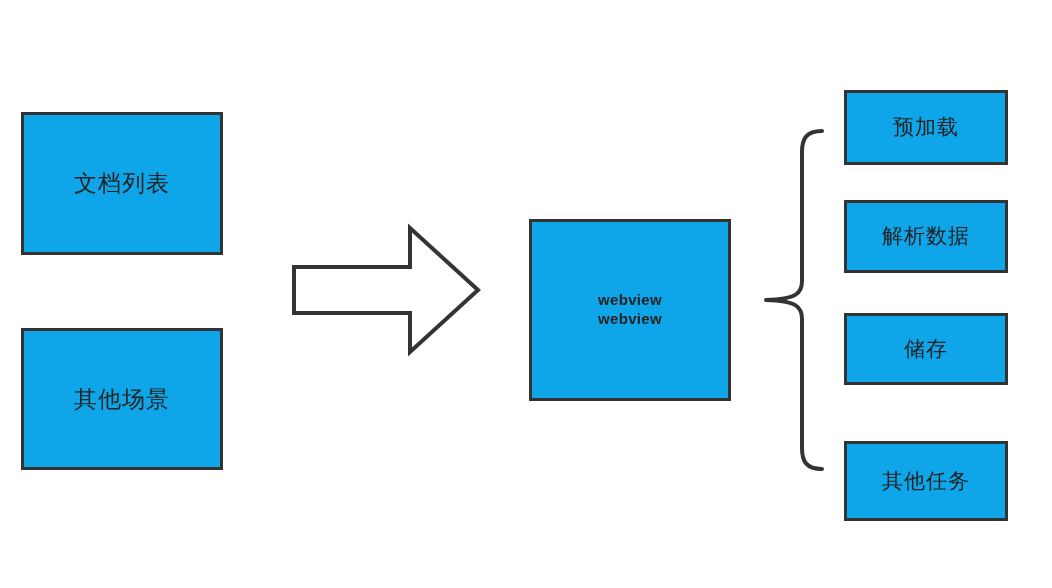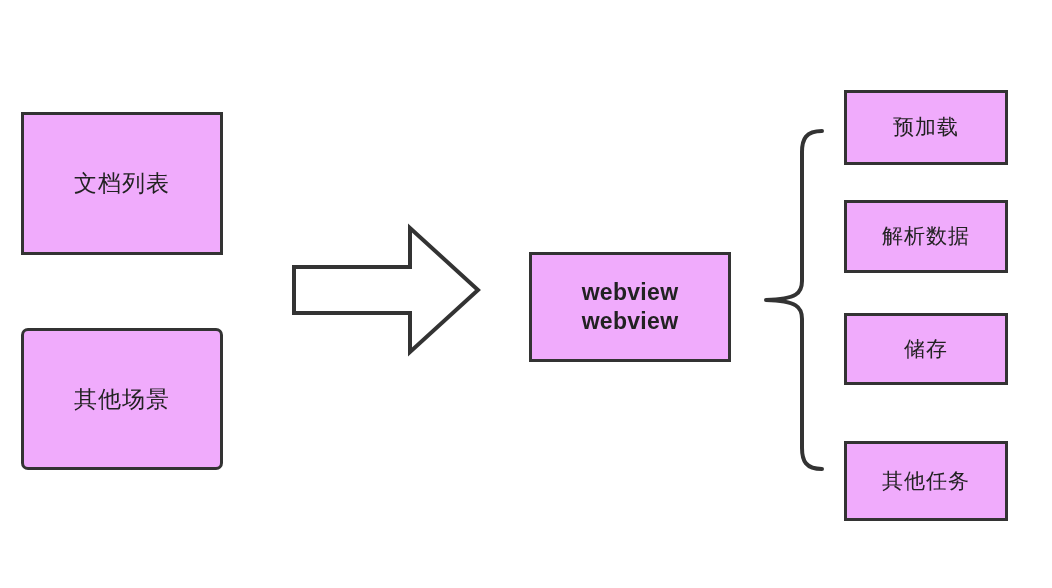--- a/index.html
+++ b/index.html
@@ -14,21 +14,21 @@
   #canvas {
     position: relative;
     width: 1052px;
     height: 588px;
     background: #ffffff;
     overflow: hidden;
   }
   .node {
     position: absolute;
     box-sizing: border-box;
-    background: #f0abfc;
+    background: #0ea5e9;
     border: 3px solid #333333;
     display: flex;
     align-items: center;
     justify-content: center;
     text-align: center;
     color: #222222;
   }
   .node .label {
     display: block;
     line-height: 1.25;
@@ -36,32 +36,31 @@
   
   .node-source {
     left: 21px;
     width: 202px;
     height: 143px;
     font-size: 23px;
     letter-spacing: 1px;
     align-items: center;
   }
   #node-doc-list { top: 112px; height: 143px; }
-  #node-other-scene { top: 328px; height: 142px; border-radius: 7px; }
+  #node-other-scene { top: 328px; height: 142px; }
 
   
   #node-webview-service {
     left: 529px;
     top: 219px;
     width: 202px;
-    height: 110px;
-    font-size: 23px;
+    height: 182px;
+    font-size: 15px;
     font-weight: bold;
     letter-spacing: 0.3px;
-    margin-top: 33px;
   }
 
   
   .node-task {
     left: 844px;
     width: 164px;
     font-size: 21px;
     letter-spacing: 1px;
   }
   #node-task-0 { top: 90px;  height: 75px; }

